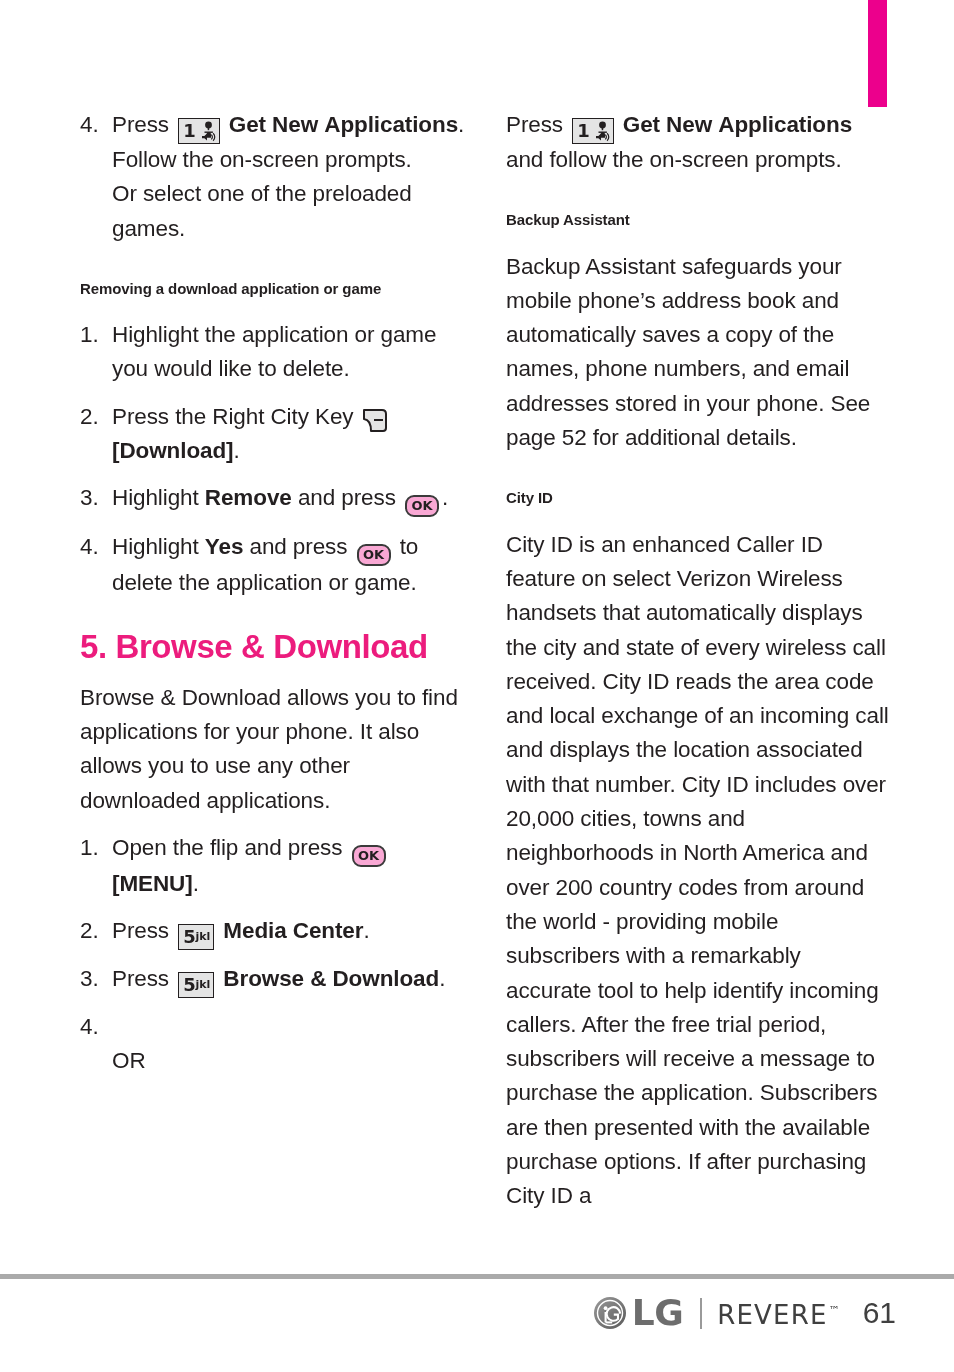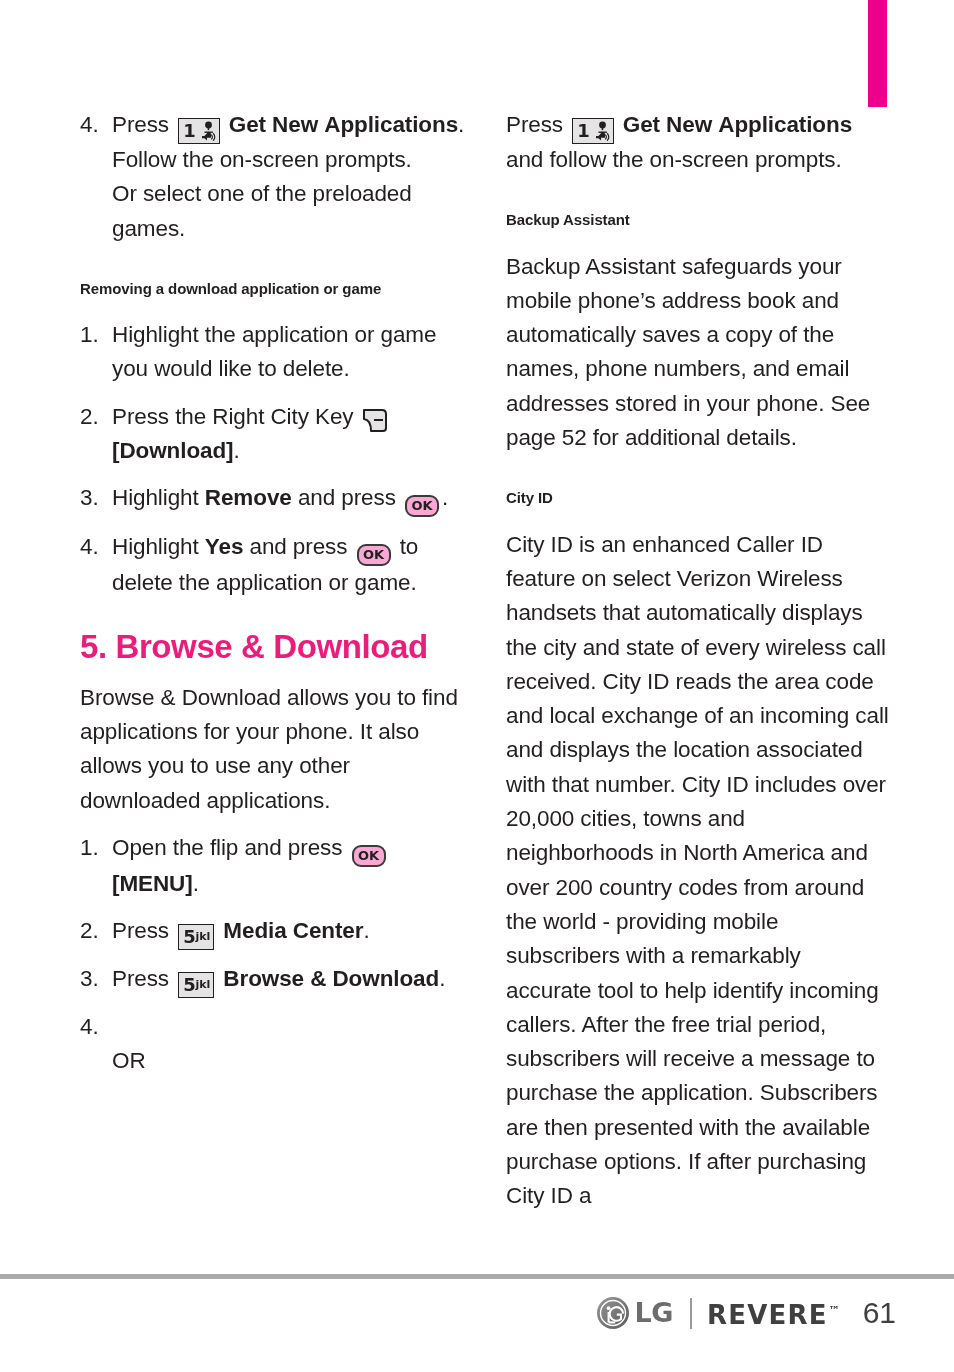--- a/index.html
+++ b/index.html
@@ -187,36 +187,36 @@
     height: 54px;
   }
   .lg-mark {
     width: 34px;
     height: 34px;
     flex: 0 0 auto;
     margin-right: 5px;
   }
   .lg-word {
     font-family: "DejaVu Sans", sans-serif;
-    font-size: 27px;
+    font-size: 36px;
     font-weight: bold;
     color: #6d6d6d;
     letter-spacing: -0.5px;
     line-height: 34px;
   }
   .footer-div {
     width: 2px;
     height: 31px;
     background: #9a9a9a;
     margin: 0 15px 0 17px;
   }
   .model-word {
     font-family: "DejaVu Sans", sans-serif;
     font-size: 26px;
-    font-weight: bold;
+    font-weight: normal;
     color: #404040;
     letter-spacing: 1.2px;
     line-height: 34px;
   }
   .tm {
     font-family: "DejaVu Sans", sans-serif;
     font-size: 11px;
     color: #404040;
     vertical-align: super;
     letter-spacing: 0;

